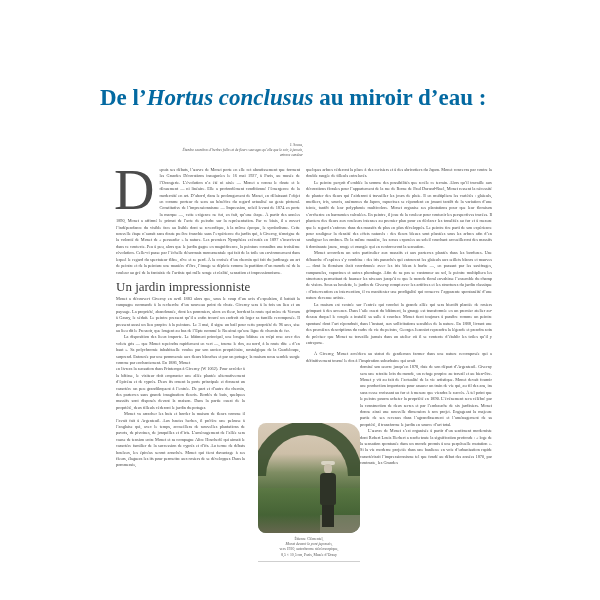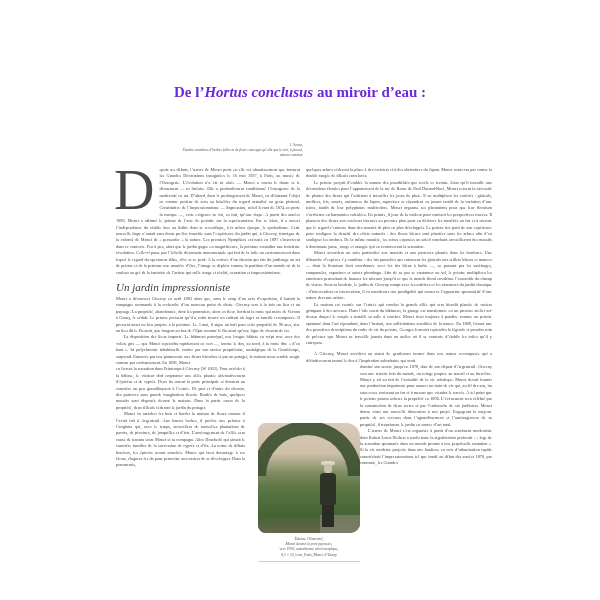--- a/index.html
+++ b/index.html
@@ -1,32 +1,32 @@
 <!DOCTYPE html>
 <html><head>
 <meta charset="utf-8">
 <style>
   html, body { margin:0; padding:0; }
   body { width:600px; height:600px; background:#ffffff; position:relative; overflow:hidden;
          font-family:"Liberation Serif", "DejaVu Serif", serif; color:#3a3a3a; }
-  .title { position:absolute; left:100px; top:72px; width:400px; text-align:center;
-           font-size:15px; line-height:21px; color:#6d28d9; }
+  .title { position:absolute; left:100px; top:72px; width:400px; 
+           font-size:23px; line-height:21px; color:#0369a1; }
   .title i { font-style:italic; }
   .epigraph { position:absolute; left:180px; top:143px; width:123px; text-align:right;
               font-size:3.6px; line-height:5px; color:#555; }
   .epigraph .ep-author { display:block; }
   .epigraph .ep-text { display:block; font-style:italic; }
   .col { position:absolute; font-size:4.3px; line-height:6.4px; text-align:justify; color:#444; }
   .col p { margin:0; text-indent:8px; }
   .col p.noindent { text-indent:0; }
   .col-left { left:116px; top:167px; width:184px; }
   .col-right { left:306px; top:167px; width:186px; }
   .dropcap { float:left; font-size:56px; line-height:44px; margin:1px 5px 0 -2px; color:#4a4a4a; }
   .wrap-left { margin-right:55px; }
-  .subhead { font-style:italic; font-size:11px; line-height:12px; margin:5px 0 3px; color:#3a3a3a; }
+  .subhead { font-size:13px; line-height:12px; margin:5px 0 3px; color:#3a3a3a; }
   .figure { position:absolute; left:258px; top:423px; width:102px; }
   .photo { width:102px; height:110px; border-radius:8px 14px 10px 8px; overflow:hidden; position:relative;
            background:linear-gradient(180deg,#d8cbb8 0%,#cdbfa8 28%,#7f8d63 45%,#4f6a3c 65%,#3f5a33 100%); }
   .arch { position:absolute; left:-6px; top:-2px; width:110px; height:55px;
           border:14px solid #3b4f2f; border-bottom:none; border-radius:60px 60px 0 0; box-sizing:border-box; opacity:.9; }
   .figure-person { position:absolute; left:60px; top:38px; width:20px; height:68px; }
   .figure-person .hat { position:absolute; left:3px; top:0; width:14px; height:4px; background:#d9d4c4; border-radius:3px; }
   .figure-person .head { position:absolute; left:6px; top:3px; width:8px; height:9px; background:#c9c0ad; border-radius:40%; }
   .figure-person .body { position:absolute; left:2px; top:12px; width:16px; height:32px; background:#2e3327; border-radius:4px 4px 2px 2px; }
   .figure-person .legs { position:absolute; left:4px; top:44px; width:12px; height:22px; background:#2a2d24; }

